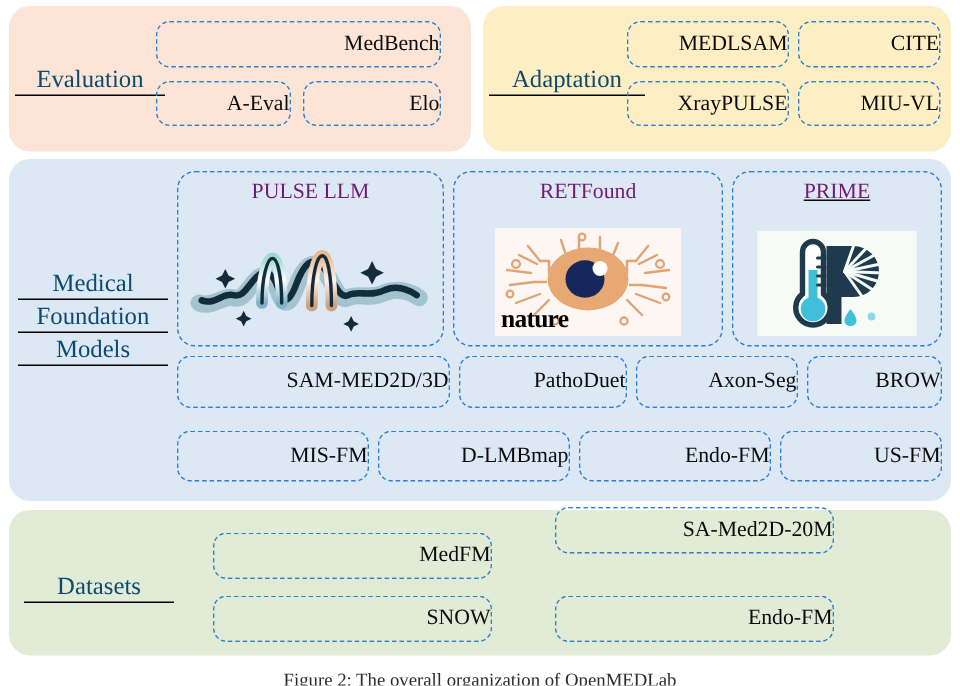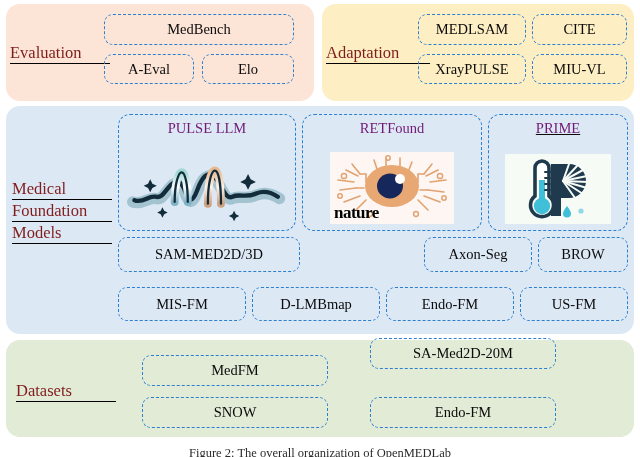--- a/index.html
+++ b/index.html
@@ -32,42 +32,43 @@
   .panel-eval      { left: 6px;   top: 4px;   width: 308px; height: 97px;  background: #fce4d6; }
   .panel-adapt     { left: 322px; top: 4px;   width: 312px; height: 97px;  background: #fdefc3; }
   .panel-mfm       { left: 6px;   top: 106px; width: 628px; height: 228px; background: #dde8f5; }
   .panel-datasets  { left: 6px;   top: 340px; width: 628px; height: 97px;  background: #e1ebd6; }
 
   
   .section-label {
     position: absolute;
     font-size: 16.5px;
     line-height: 1.28;
-    color: #7f1d1d;
+    text-align: center;
+    color: #0c4a6e;
     white-space: nowrap;
   }
   .section-label span {
     display: block;
     border-bottom: 1.6px solid #000;
     padding-bottom: 0px;
   }
   .label-eval     { left: 10px;  top: 42px;  width: 100px; }
   .label-adapt    { left: 326px; top: 42px;  width: 104px; }
   .label-mfm      { left: 12px;  top: 178px; width: 100px; }
   .label-datasets { left: 16px;  top: 380px; width: 100px; }
 
   
   .box {
     position: absolute;
     box-sizing: border-box;
     border: 1.7px dashed #2a7fd0;
     border-radius: 9px;
     display: flex;
     align-items: center;
-    justify-content: center;
+    justify-content: flex-end;
     font-size: 14.5px;
     color: #0b0b0b;
     text-align: center;
     white-space: nowrap;
   }
   .box.tall {
     display: block;
     border-radius: 12px;
   }
   .box-title {
@@ -319,20 +320,23 @@
           <path d="M62 52 c0 0 -4 5 -4 7.5 a4 4 0 0 0 8 0 c0 -2.5 -4 -7.5 -4 -7.5 z" fill="#3fc0d8"></path>
           <circle cx="76" cy="57" r="2.6" fill="#8fd8e6"></circle>
         </svg>
       </div>
     </div>
   </div>
 
   <div class="box b-sammed">
     <span>SAM-MED2D/3D</span>
   </div>
+  <div class="box b-pathoduet">
+    <span>PathoDuet</span>
+  </div>
   <div class="box b-axonseg">
     <span>Axon-Seg</span>
   </div>
   <div class="box b-brow">
     <span>BROW</span>
   </div>
 
   <div class="box b-misfm">
     <span>MIS-FM</span>
   </div>

